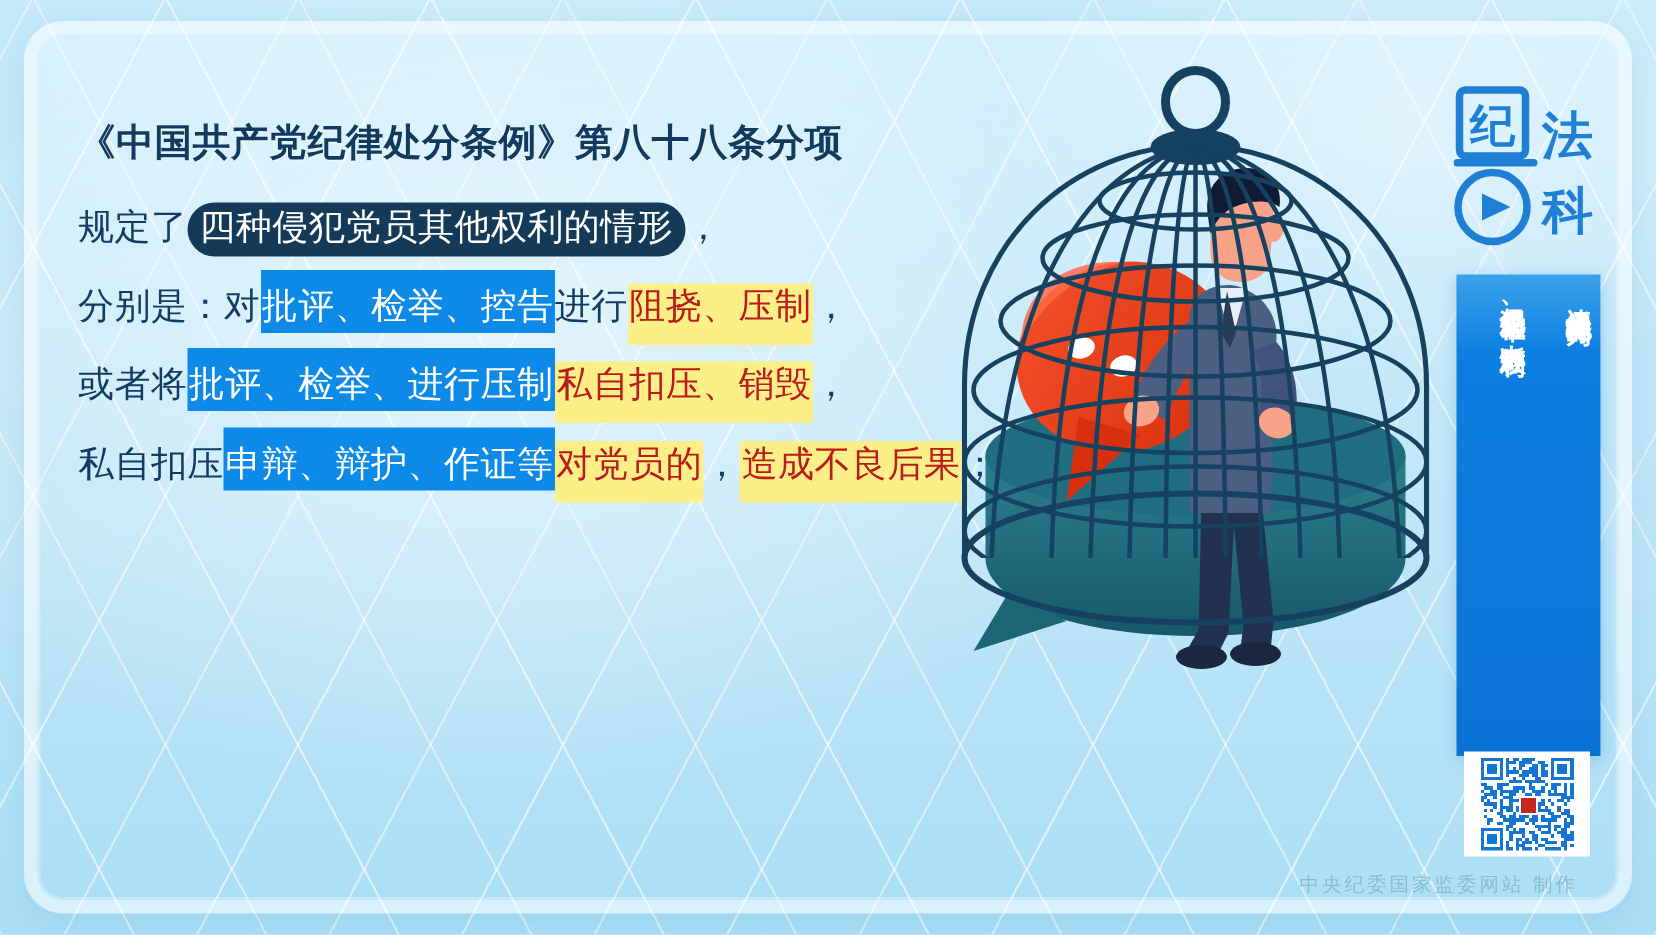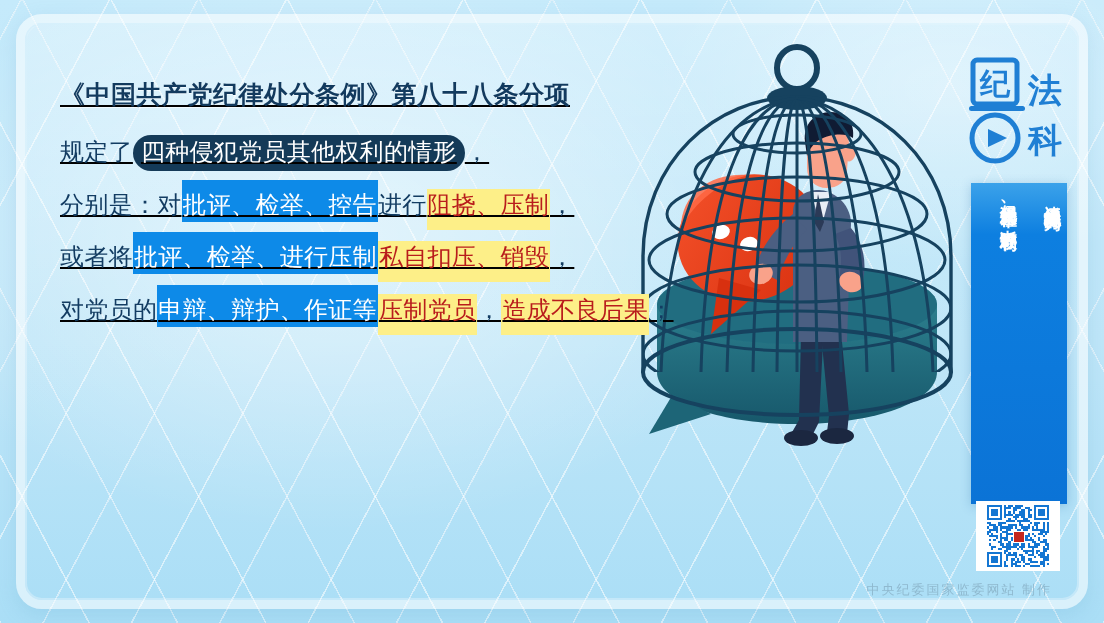--- a/index.html
+++ b/index.html
@@ -39,21 +39,21 @@
     pointer-events:none;
   }
   .frame-inner{
     position:absolute;left:27px;top:25px;right:27px;bottom:25px;
     border-radius:14px;
     background:linear-gradient(175deg, rgba(255,255,255,.30) 0%, rgba(255,255,255,.04) 45%, rgba(255,255,255,0) 75%);
     pointer-events:none;
   }
 
   
-  .copy{position:absolute;left:60px;top:78px;width:800px;text-decoration:underline;}
+  .copy{position:absolute;left:52px;top:78px;width:800px;}
   .headline{
     font-size:25px;font-weight:700;color:#123a5e;letter-spacing:.5px;
     margin-bottom:26px;white-space:nowrap;
     text-shadow:0 1px 0 rgba(255,255,255,.6);
   }
   .line{
     font-size:24px;color:#133c62;white-space:nowrap;
     margin-bottom:22px;line-height:1.28;letter-spacing:.3px;
   }
   .hl-blue{
@@ -194,21 +194,21 @@
       </g>
     </svg>
   </div>
 
   <div class="copy">
     <div class="headline">《中国共产党纪律处分条例》第八十八条分项</div>
     <div id="lines">
         <div class="line"><span>规定了</span><span class="badge-dark">四种侵犯党员其他权利的情形</span><span>，</span></div>
         <div class="line"><span>分别是：对</span><span class="hl-blue">批评、检举、控告</span><span>进行</span><span class="hl-yellow">阻挠、压制</span><span>，</span></div>
         <div class="line"><span>或者将</span><span class="hl-blue">批评、检举、进行压制</span><span class="hl-yellow">私自扣压、销毁</span><span>，</span></div>
-        <div class="line"><span>对党员的</span><span class="hl-blue">申辩、辩护、作证等</span><span class="hl-yellow">压制党员</span><span>，</span><span class="hl-yellow">造成不良后果</span><span>；</span></div>
+        <div class="line"><span>私自扣压</span><span class="hl-blue">申辩、辩护、作证等</span><span class="hl-yellow">对党员的</span><span>，</span><span class="hl-yellow">造成不良后果</span><span>；</span></div>
       </div>
   </div>
 
   <div class="rail">
     <div class="logo">
       <svg viewBox="0 0 100 108" xmlns="http://www.w3.org/2000/svg">
         <rect x="4" y="4" width="44" height="44" rx="4" fill="none" stroke="#1f7fd4" stroke-width="5"></rect>
         <text x="26" y="38" font-size="30" font-family="'Liberation Sans',sans-serif" font-weight="700" fill="#1f7fd4" text-anchor="middle">纪</text>
         <rect x="0" y="50" width="56" height="5" rx="2.5" fill="#1f7fd4"></rect>
         <circle cx="26" cy="82" r="23" fill="none" stroke="#1f7fd4" stroke-width="5"></circle>

